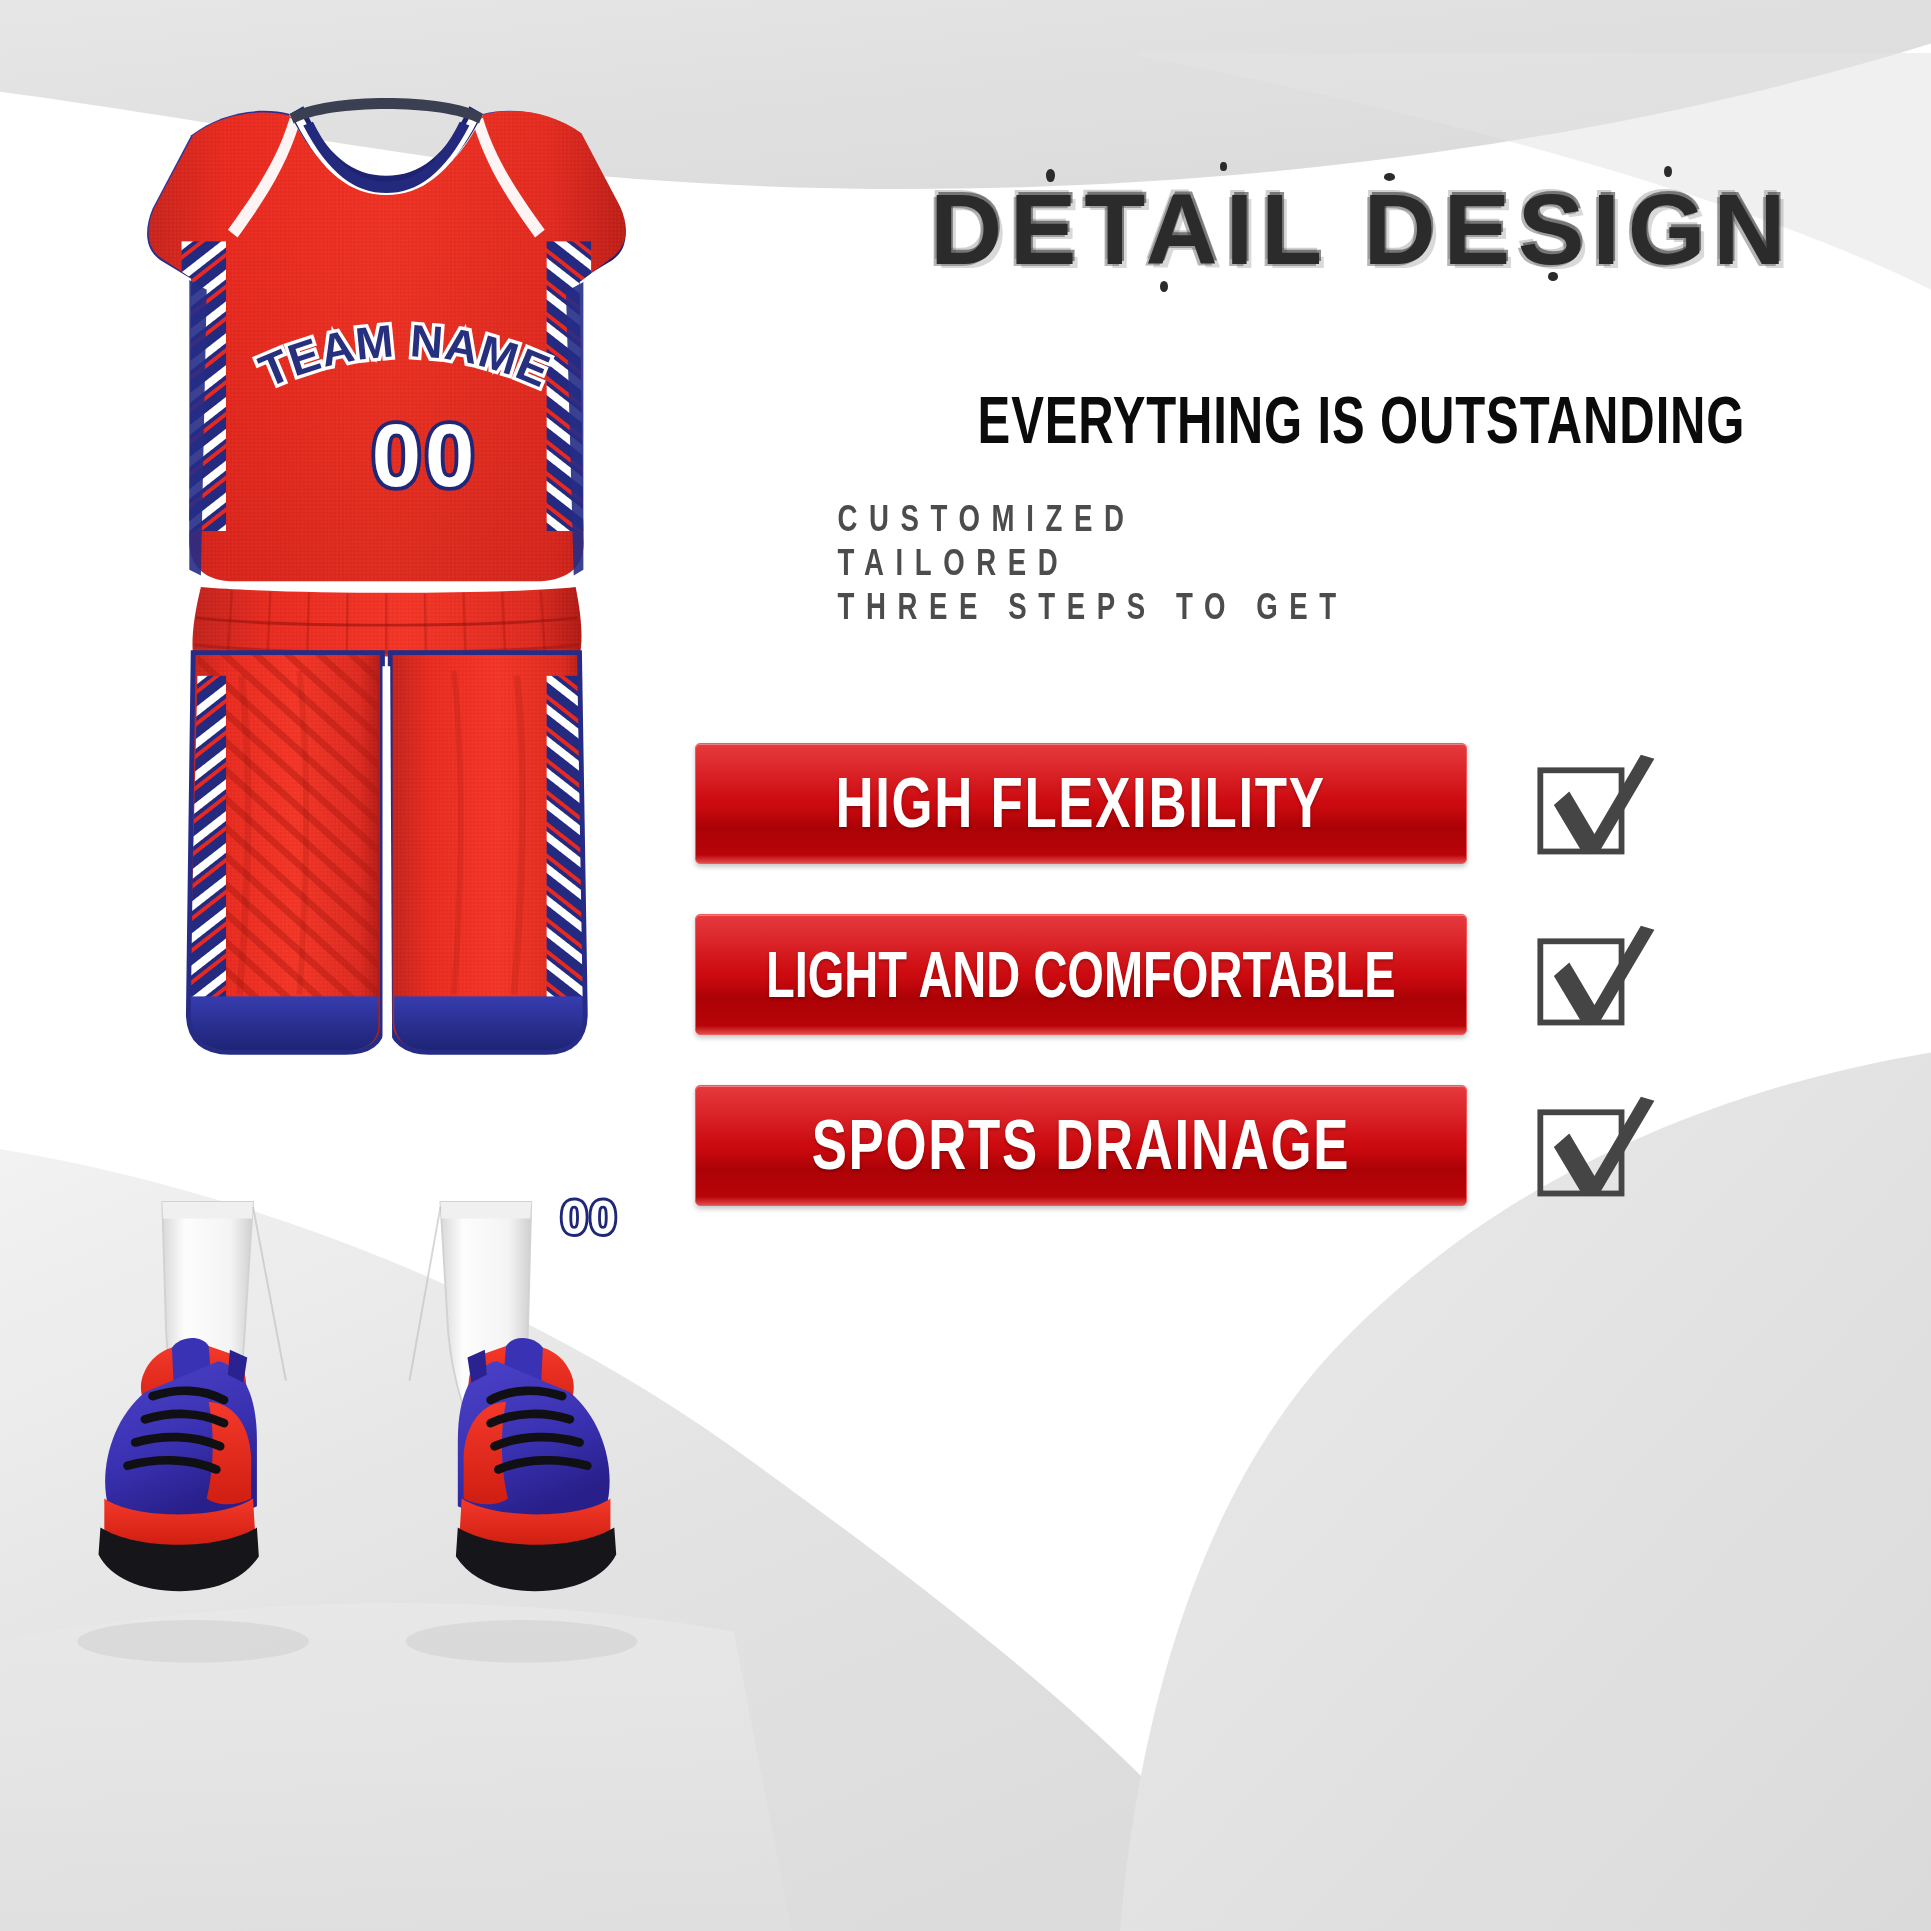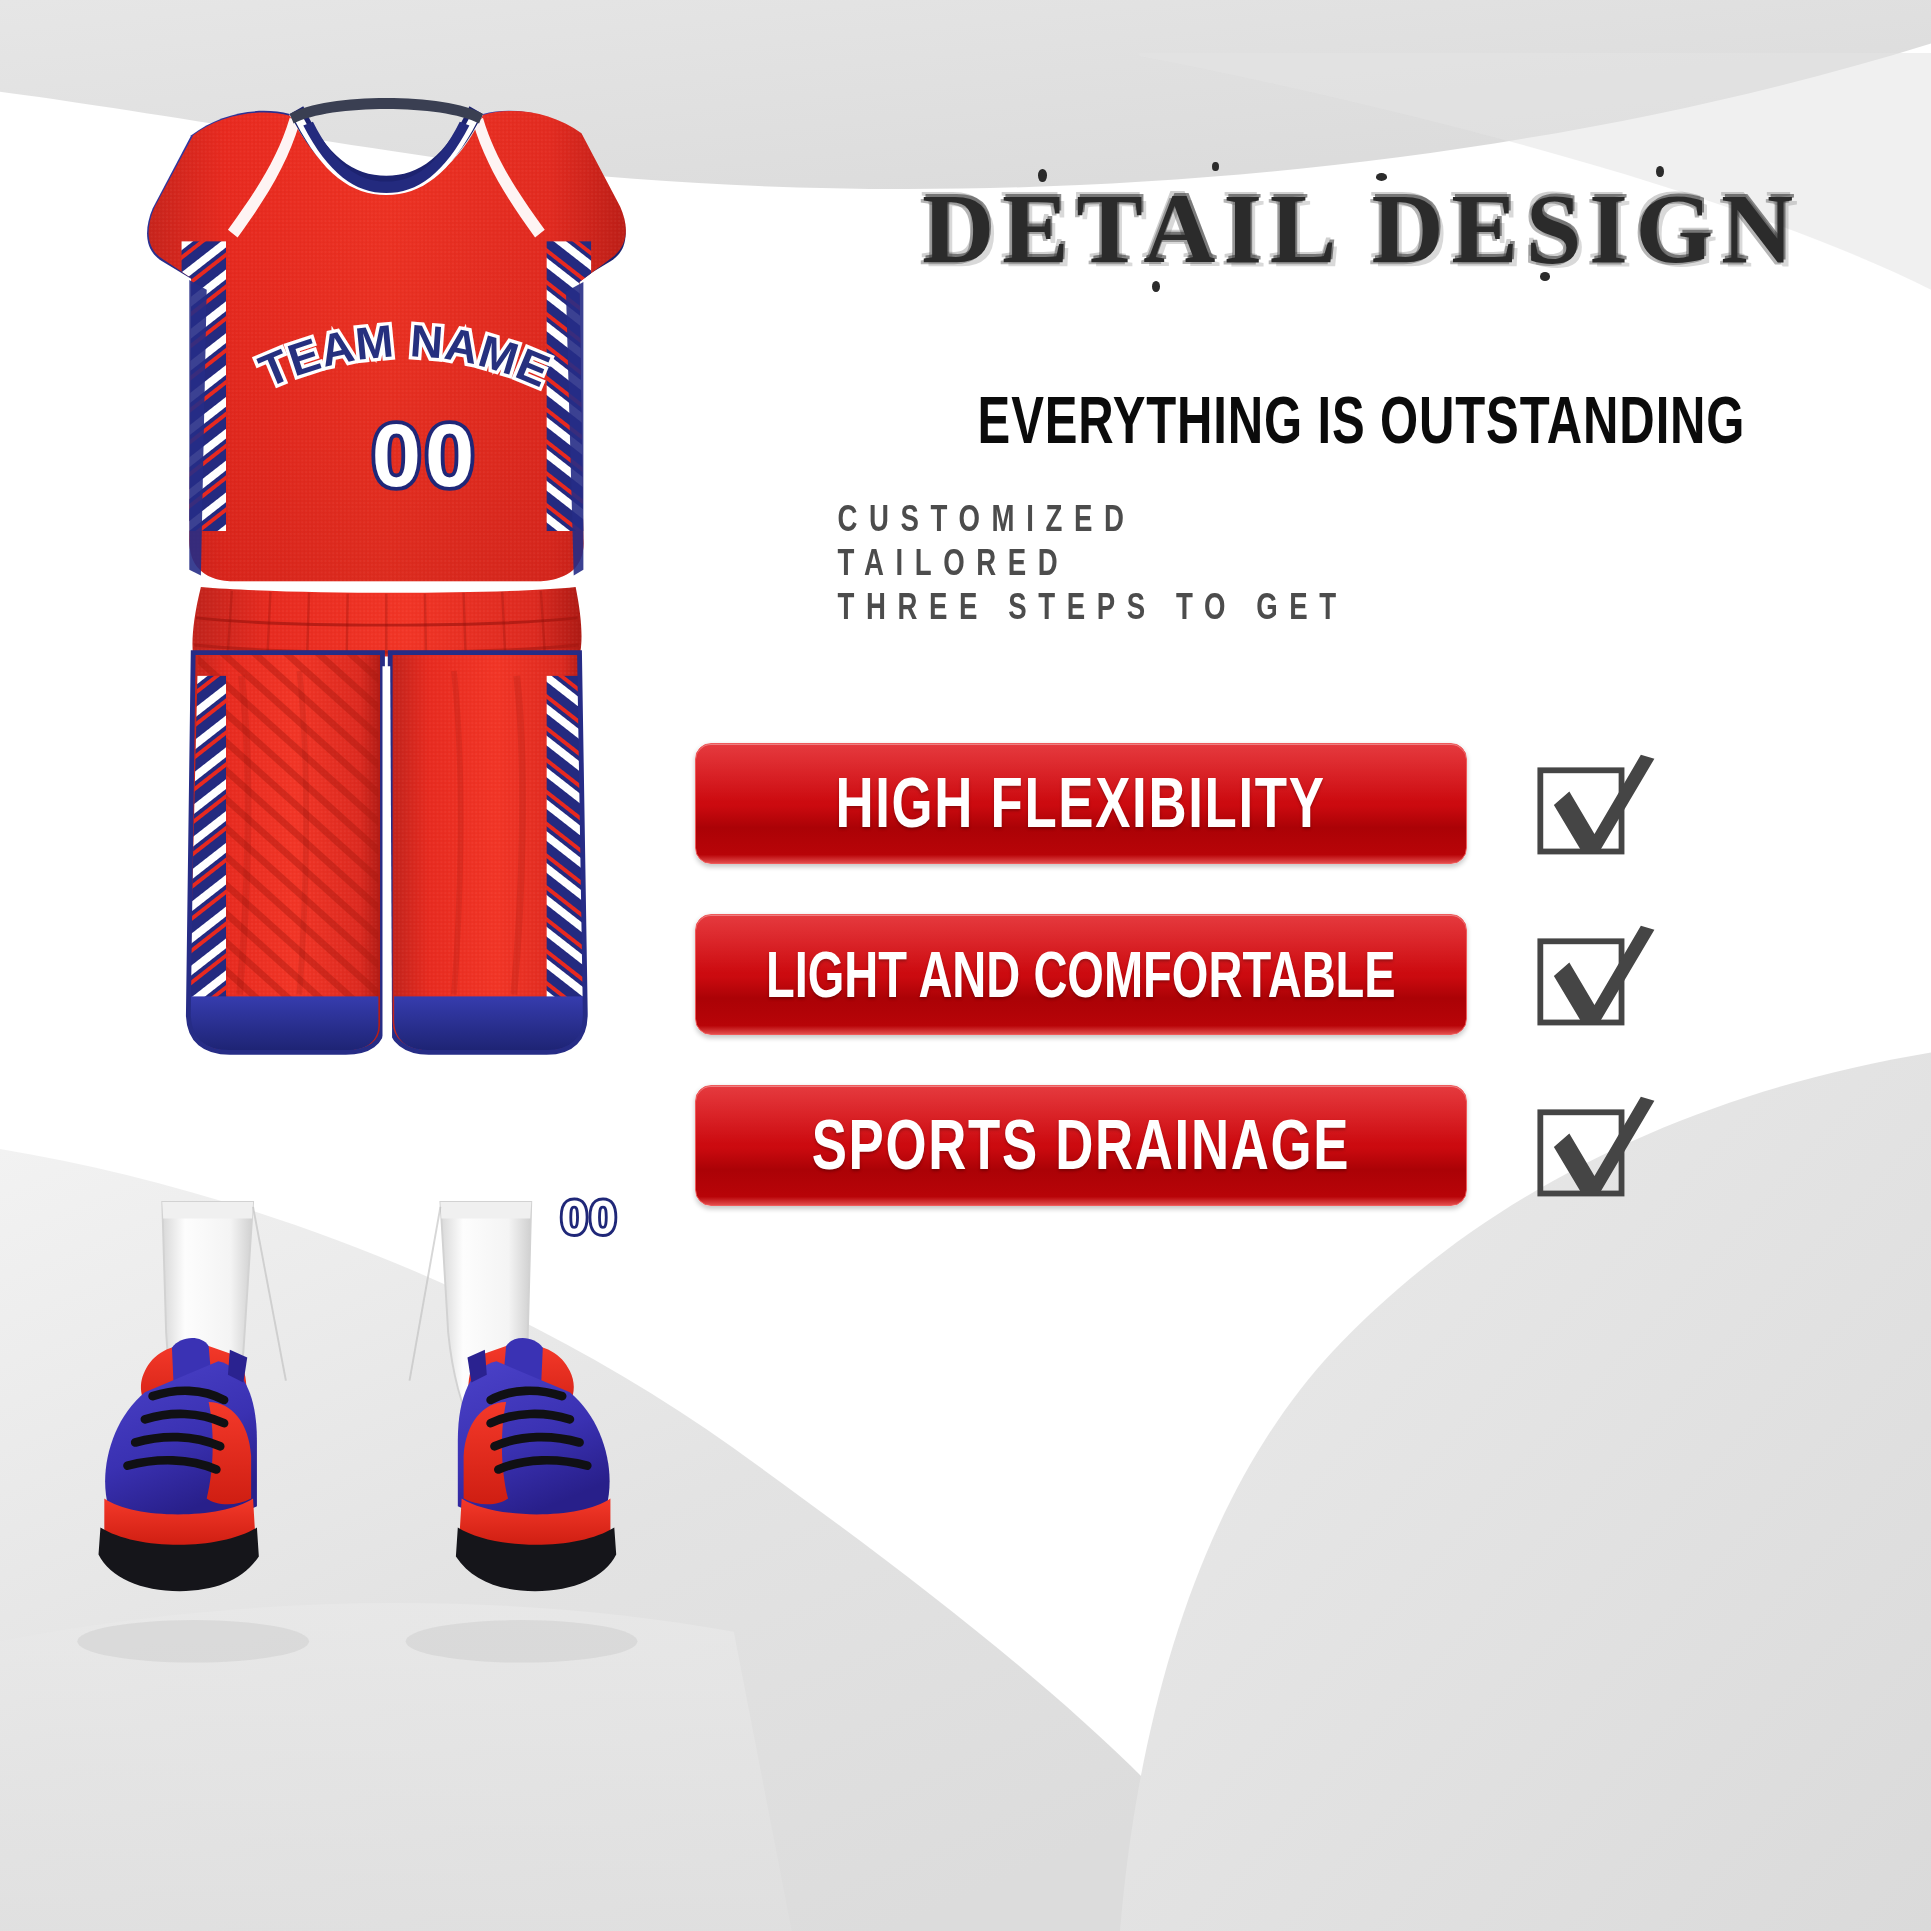--- a/index.html
+++ b/index.html
@@ -36,21 +36,21 @@
 
   
   #content-column {
     position:absolute; left:792px; top:0; width:1139px; height:1931px; z-index:4;
   }
 
   #title-block {
     position:absolute; left:0px; top:179px; width:1139px; text-align:center;
   }
   .grunge-title {
-    font-family:Liberation Serif, serif;
+    font-family:Liberation Sans, sans-serif;
     font-size:100px; font-weight:bold;
     letter-spacing:7.7px;
     color:#2b2b2b;
     line-height:1;
     transform:scaleY(1.12);
     
     text-shadow:
       1.9px -2.9px 0 rgba(43,43,43,0.55),
       -2.9px 1.9px 0 rgba(43,43,43,0.35),
       4.8px 3.9px 0 rgba(43,43,43,0.18),
@@ -88,21 +88,21 @@
 
   
   #feature-list {
     position:absolute; left:0px; top:743px; width:1139px;
   }
   .feature-row {
     position:relative; height:171px;
   }
   .feature-bar {
     position:absolute; left:-97px; top:0; width:772px; height:121px;
-    border-radius:16px;
+    border-radius:5px;
     background:linear-gradient(to bottom,
        #e00f14 0%, #d10c11 36%, #cb0a0f 52%, #ab0206 70%, #b80408 93%, #e24b4b 100%);
     box-shadow: 0 2.9px 5.8px rgba(0,0,0,0.22), inset 0 1px 0 rgba(255,255,255,0.35);
     border:1px solid #ef5a5a;
     display:flex; align-items:center; justify-content:center;
     overflow:hidden;
   }
   .feature-bar::before {
     content:""; position:absolute; left:0; right:0; top:0; height:49%;
     background:linear-gradient(to bottom, rgba(255,255,255,0.18), rgba(255,255,255,0));

